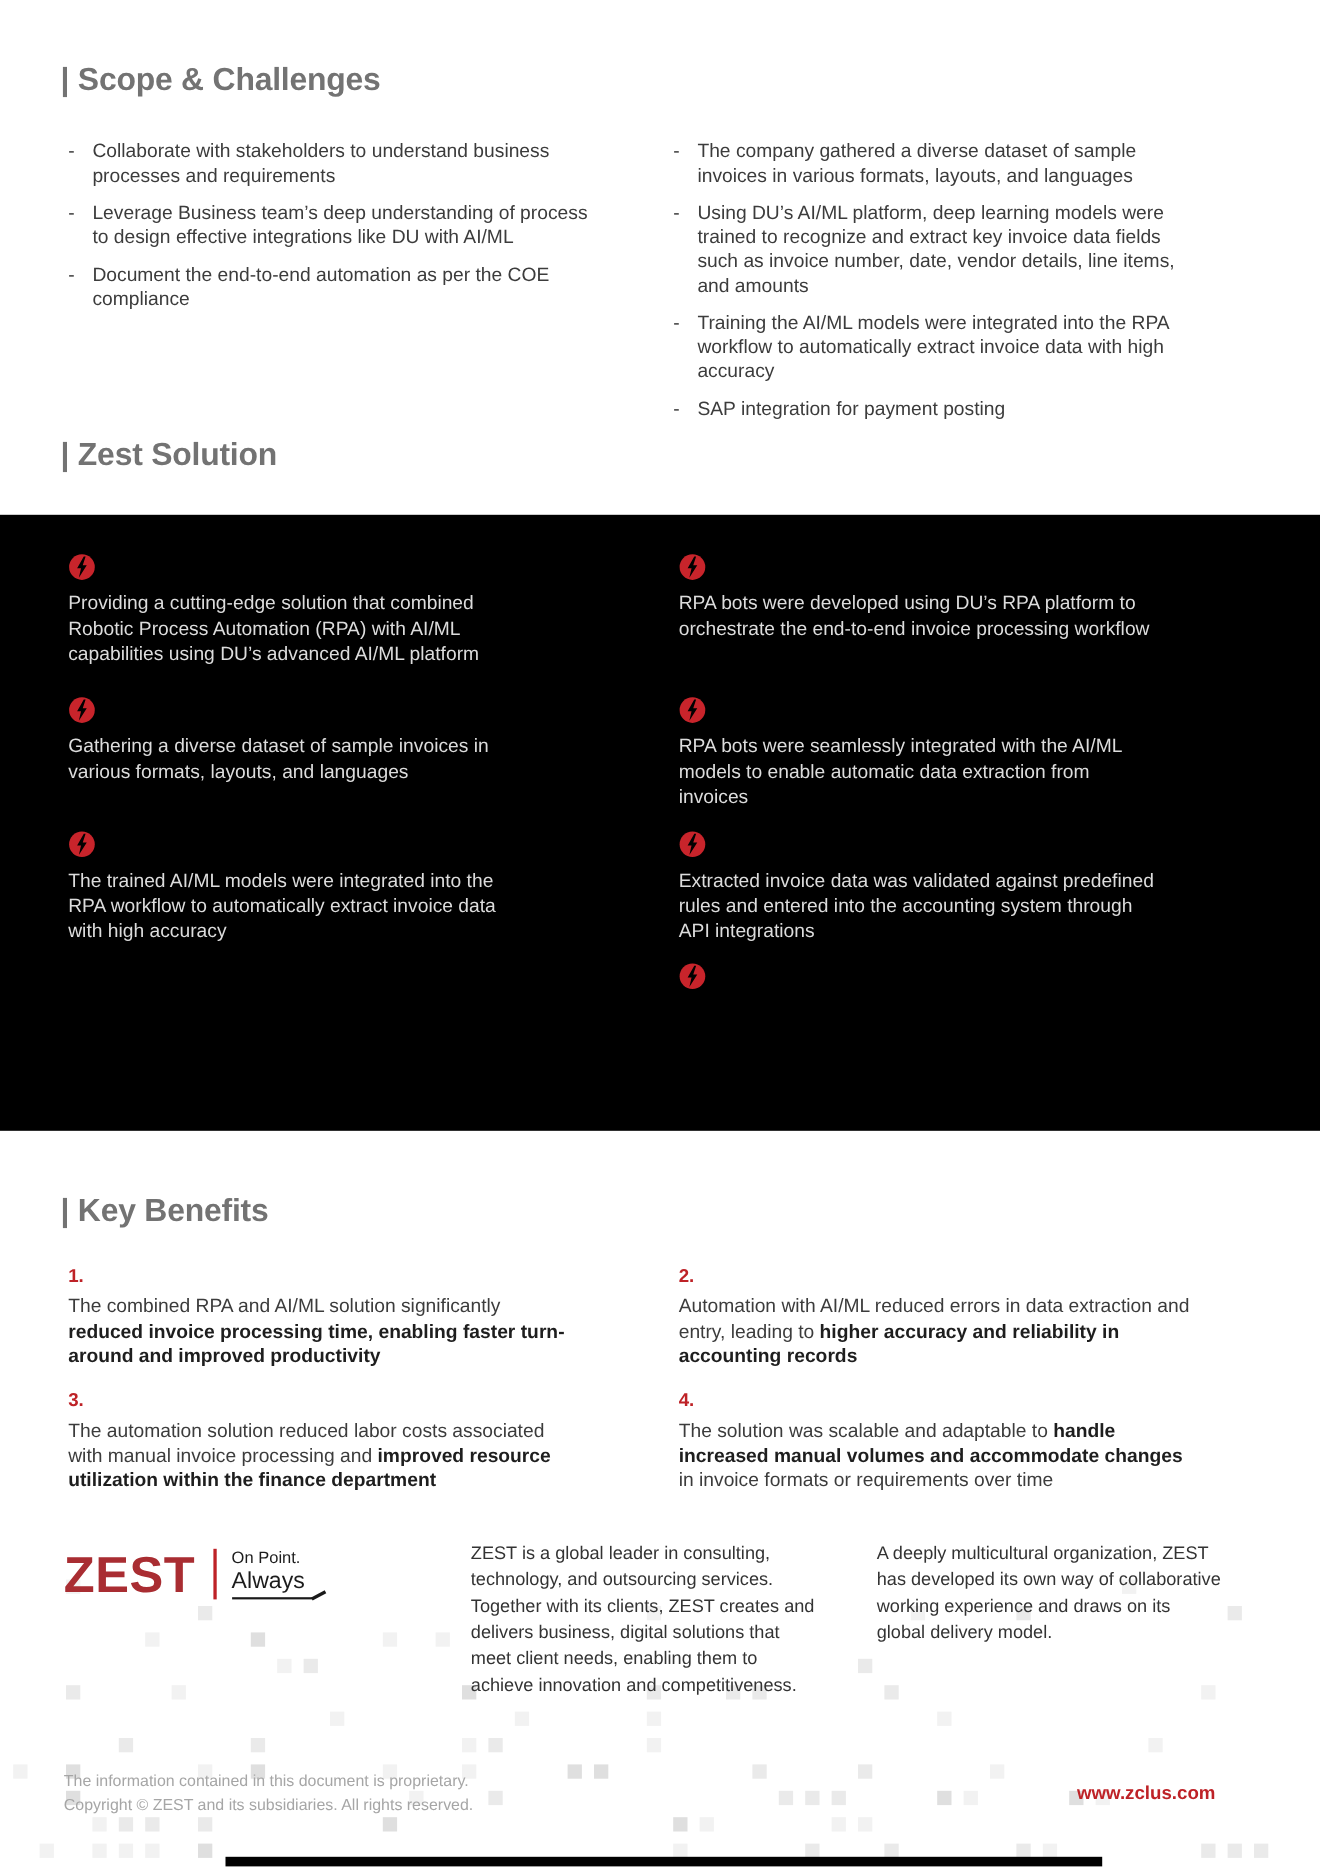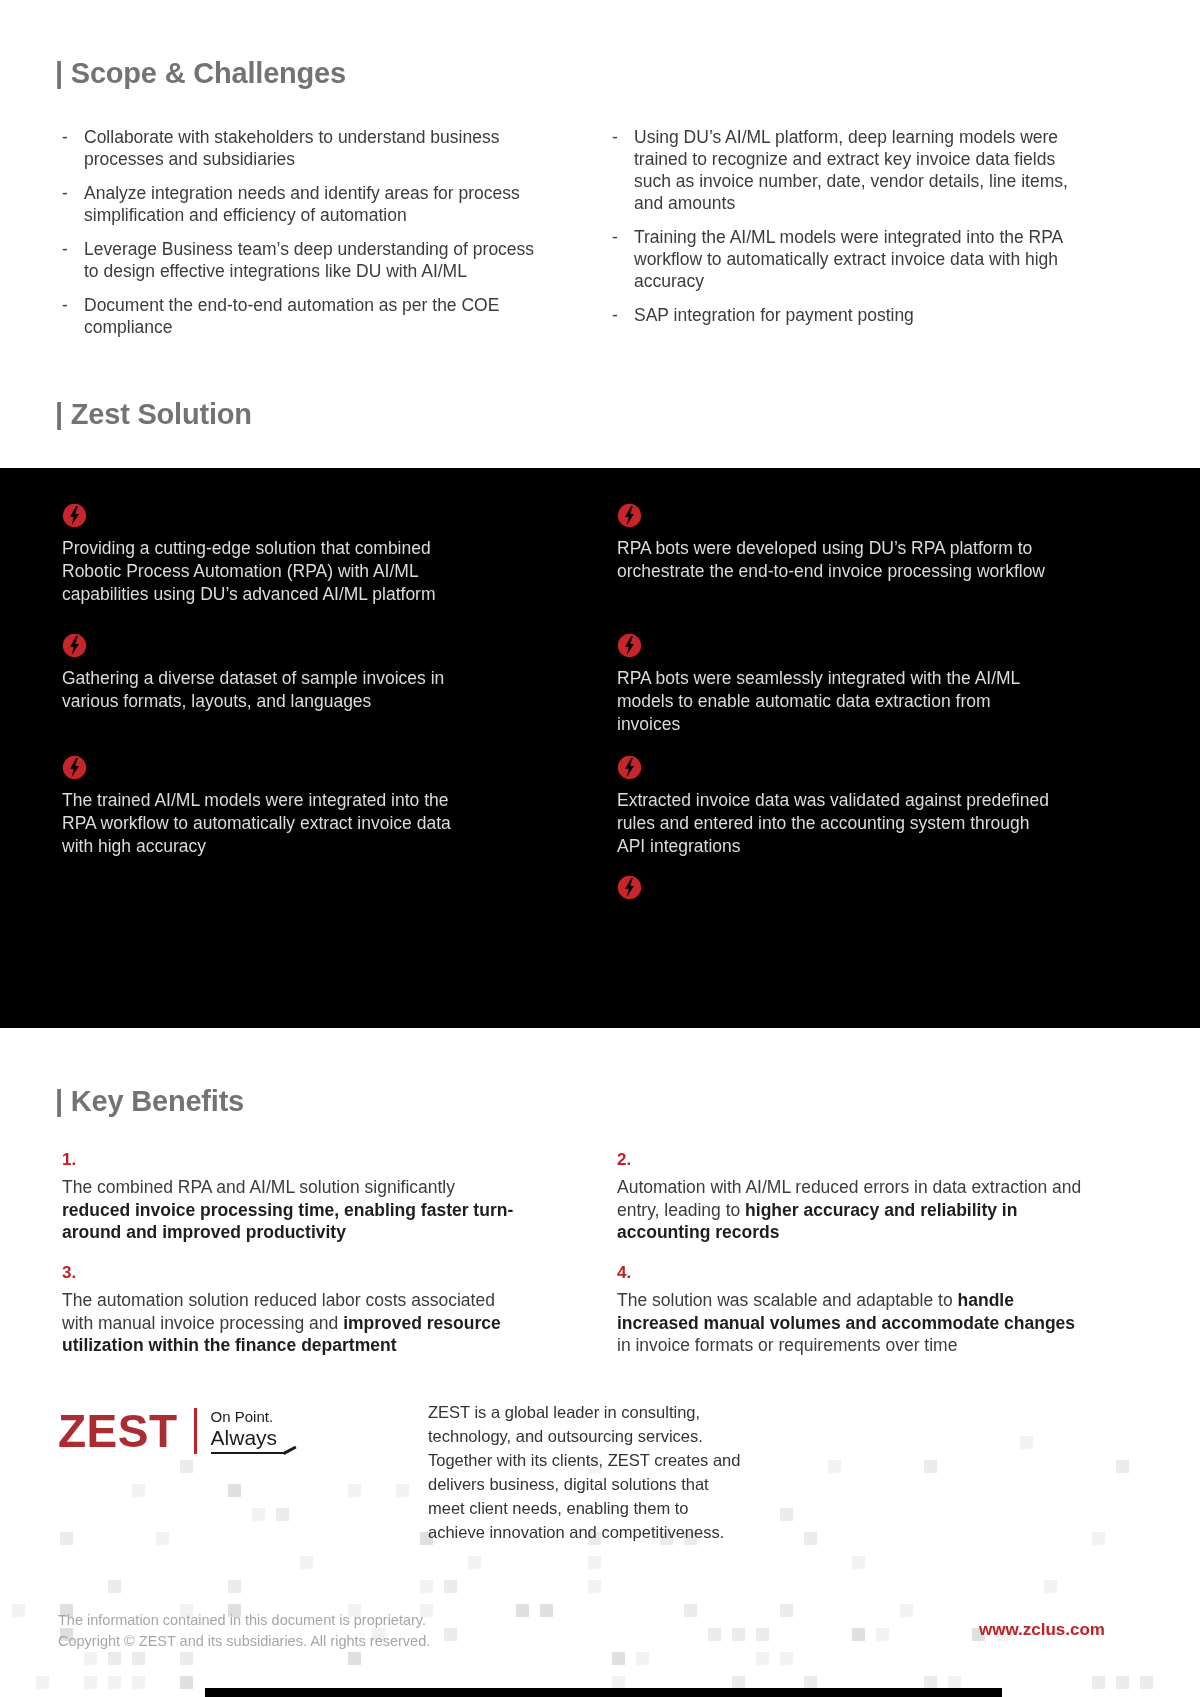--- a/index.html
+++ b/index.html
@@ -144,27 +144,27 @@
       <div class="px" style="background: rgb(234, 234, 234); left: 1092px; top: 1676px;"></div>
       <div class="px" style="background: rgb(234, 234, 234); left: 1116px; top: 1676px;"></div>
       <div class="px" style="background: rgb(234, 234, 234); left: 1140px; top: 1676px;"></div>
     </div>
 
   <div class="layer-content">
 
     <h1 class="sec-heading" style="left:55px; top:57px;">| Scope &amp; Challenges</h1>
 
     <ul class="blist" style="left:62px; top:126px; width:477px;">
-      <li><span>Collaborate with stakeholders to understand business processes and subsidiaries</span></li>
-      <li><span>Analyze integration needs and identify areas for process simplification and efficiency of automation</span></li>
+      <li><span>Collaborate with stakeholders to understand business processes and requirements</span></li>
       <li><span>Leverage Business team’s deep understanding of process to design effective integrations like DU with AI/ML</span></li>
       <li><span>Document the end-to-end automation as per the COE compliance</span></li>
     </ul>
 
     <ul class="blist" style="left:612px; top:126px; width:477px;">
+      <li><span>The company gathered a diverse dataset of sample invoices in various formats, layouts, and languages</span></li>
       <li><span>Using DU’s AI/ML platform, deep learning models were trained to recognize and extract key invoice data fields such as invoice number, date, vendor details, line items, and amounts</span></li>
       <li><span>Training the AI/ML models were integrated into the RPA workflow to automatically extract invoice data with high accuracy</span></li>
       <li><span>SAP integration for payment posting</span></li>
     </ul>
 
     <h1 class="sec-heading" style="left:55px; top:398px;">| Zest Solution</h1>
 
     <div class="band">
 
       <div class="band-item" style="left:62px; top:35px; width:424px;">
@@ -256,20 +256,21 @@
       <span class="logo-text">ZEST</span>
       <span class="logo-bar"></span>
       <span class="tagline">
         <span class="t1">On Point.</span>
         <span class="t2">Always</span>
       </span>
     </div>
 
     <p class="foot-para" style="left:428px; top:1400px; width:318px;">ZEST is a global leader in consulting, technology, and outsourcing services. Together with its clients, ZEST creates and delivers business, digital solutions that meet client needs, enabling them to achieve innovation and competitiveness.</p>
 
+    <p class="foot-para" style="left:797px; top:1400px; width:315px;">A deeply multicultural organization, ZEST has developed its own way of collaborative working experience and draws on its global delivery model.</p>
 
     <div class="legal">
       <div>The information contained in this document is proprietary.</div>
       <div>Copyright © ZEST and its subsidiaries. All rights reserved.</div>
     </div>
 
     <a class="website" href="#">www.zclus.com</a>
 
     <div class="bottom-bar"></div>
 

